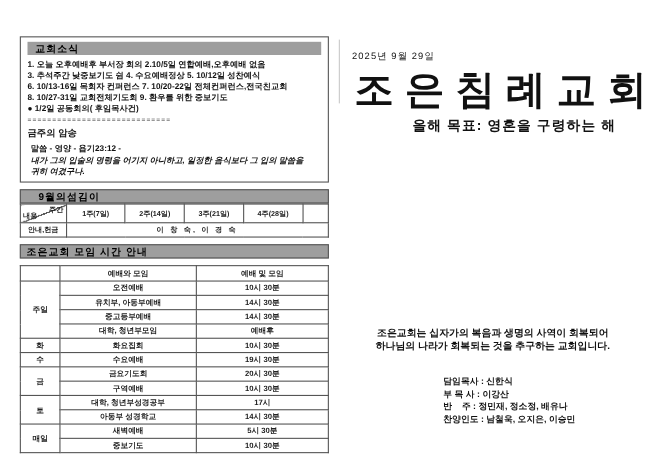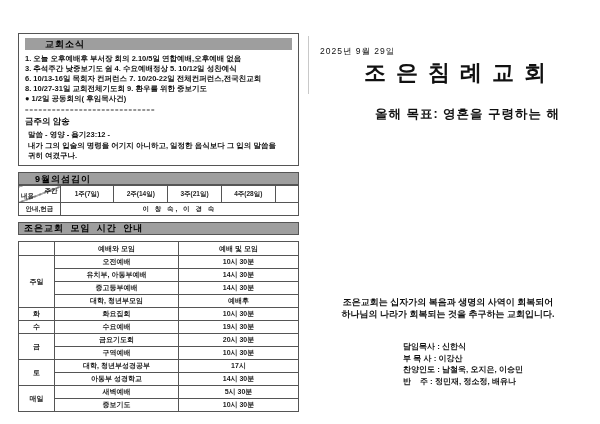--- a/index.html
+++ b/index.html
@@ -8,55 +8,55 @@
     font-family:"Liberation Sans","DejaVu Sans",sans-serif;color:#111;
     overflow:hidden;
   }
   
   .news-box{
     position:absolute;left:18px;top:33px;width:281px;height:133px;
     border:1px solid #555;box-sizing:border-box;background:#fff;
   }
   .news-bar{
     margin:4px 6px 0 6px;background:#9e9e9e;height:12px;line-height:12px;
-    font-weight:bold;font-size:9px;padding-left:20px;letter-spacing:1px;color:#000;
+    font-weight:bold;font-size:9px;padding-left:7px;letter-spacing:1px;color:#000;
   }
   .news-lines{padding:4px 6px 0 6px;font-size:7.5px;line-height:10px;font-weight:bold;}
   .news-line{white-space:nowrap;}
   .separator{font-size:6px;letter-spacing:1px;padding:3px 6px 0 6px;color:#333;line-height:6px;}
   .memory-title{font-size:8.5px;font-weight:bold;padding:3px 6px 0 6px;}
   .memory-ref{font-size:7.5px;font-weight:bold;padding:2px 6px 0 9px;}
-  .memory-text{font-size:7.5px;font-weight:bold;padding:1px 16px 0 9px;line-height:9.5px;}
+  .memory-text{font-size:7.5px;font-weight:bold;padding:1px 16px 0 9px;line-height:9.5px;font-style:italic;}
 
   .servers{position:absolute;left:18px;top:172px;width:281px;border-radius:17px;}
   .gray-bar{
     background:#9e9e9e;height:13px;line-height:13px;font-weight:bold;font-size:9px;
     color:#000;border:1px solid #555;box-sizing:border-box;
   }
   .servers .gray-bar{padding-left:16px;letter-spacing:1px;}
   .servers table{width:100%;border-collapse:collapse;table-layout:fixed;margin-top:0;}
   .servers td{border:1px solid #555;font-size:6.5px;text-align:center;padding:0;height:12px;font-weight:bold;color:#222;}
   .servers .corner{width:40px;height:16px;position:relative;
     background:linear-gradient(to bottom right,transparent 48%,#555 48%,#555 52%,transparent 52%);}
   .corner .c-top{position:absolute;top:1px;right:2px;font-size:6.5px;}
   .corner .c-bot{position:absolute;bottom:1px;left:2px;font-size:6.5px;}
   .servers .rvalue{letter-spacing:2px;}
 
   .schedule{position:absolute;left:18px;top:222px;width:281px;}
-  .schedule .gray-bar{padding-left:5px;letter-spacing:1px;font-family:Liberation Mono, monospace;}
+  .schedule .gray-bar{padding-left:5px;letter-spacing:1px;}
   .schedule table{width:100%;border-collapse:collapse;table-layout:fixed;margin-top:6px;}
   .schedule td{border:1px solid #555;font-size:7px;text-align:center;padding:1px 2px;height:10px;color:#222;font-weight:bold;}
   .schedule td.day{font-weight:bold;}
   .schedule tr.head td{height:11px;}
 
   
   .r-date{position:absolute;left:320px;top:46px;width:240px;text-align:left;
     font-size:8.5px;font-weight:normal;letter-spacing:1px;}
-  .r-name{position:absolute;left:324px;top:58px;width:262px;text-align:center;
-    font-size:22px;font-weight:bold;letter-spacing:10px;text-indent:10px;white-space:nowrap;}
+  .r-name{position:absolute;left:312px;top:58px;width:262px;text-align:center;
+    font-size:36px;font-weight:bold;letter-spacing:10px;text-indent:10px;white-space:nowrap;}
   .r-goal{position:absolute;left:345px;top:106px;width:245px;text-align:center;
     font-size:12.5px;font-weight:bold;letter-spacing:1px;white-space:nowrap;}
   .r-mission{position:absolute;left:320px;top:296px;width:256px;text-align:center;
     font-size:9px;font-weight:bold;line-height:12px;}
   .r-staff{position:absolute;left:403px;top:341px;font-size:8px;font-weight:bold;
     line-height:11.5px;white-space:pre;}
   .fold-line{position:absolute;left:308px;top:36px;width:1px;height:58px;background:#c9c9c9;}
 </style>
 </head>
 <body>
@@ -173,16 +173,16 @@
     </table>
   </section>
 
   <div class="r-date">2025년 9월 29일</div>
   <div class="r-name">조은침례교회</div>
   <div class="r-goal">올해 목표: 영혼을 구령하는 해</div>
   <div class="r-mission">
     <div>조은교회는 십자가의 복음과 생명의 사역이 회복되어</div>
     <div>하나님의 나라가 회복되는 것을 추구하는 교회입니다.</div>
   </div>
-  <div class="r-staff"><div class="staff-row">담임목사 : 신한식</div><div class="staff-row">부 목 사 : 이강산</div><div class="staff-row">찬양인도 : 남철욱, 오지은, 이승민</div><div class="staff-row">반    주 : 정민재, 정소정, 배유나</div></div>
+  <div class="r-staff"><div class="staff-row">담임목사 : 신한식</div><div class="staff-row">부 목 사 : 이강산</div><div class="staff-row">반    주 : 정민재, 정소정, 배유나</div><div class="staff-row">찬양인도 : 남철욱, 오지은, 이승민</div></div>
 
   <div class="fold-line"></div>
 </div>
 
 </body></html>

